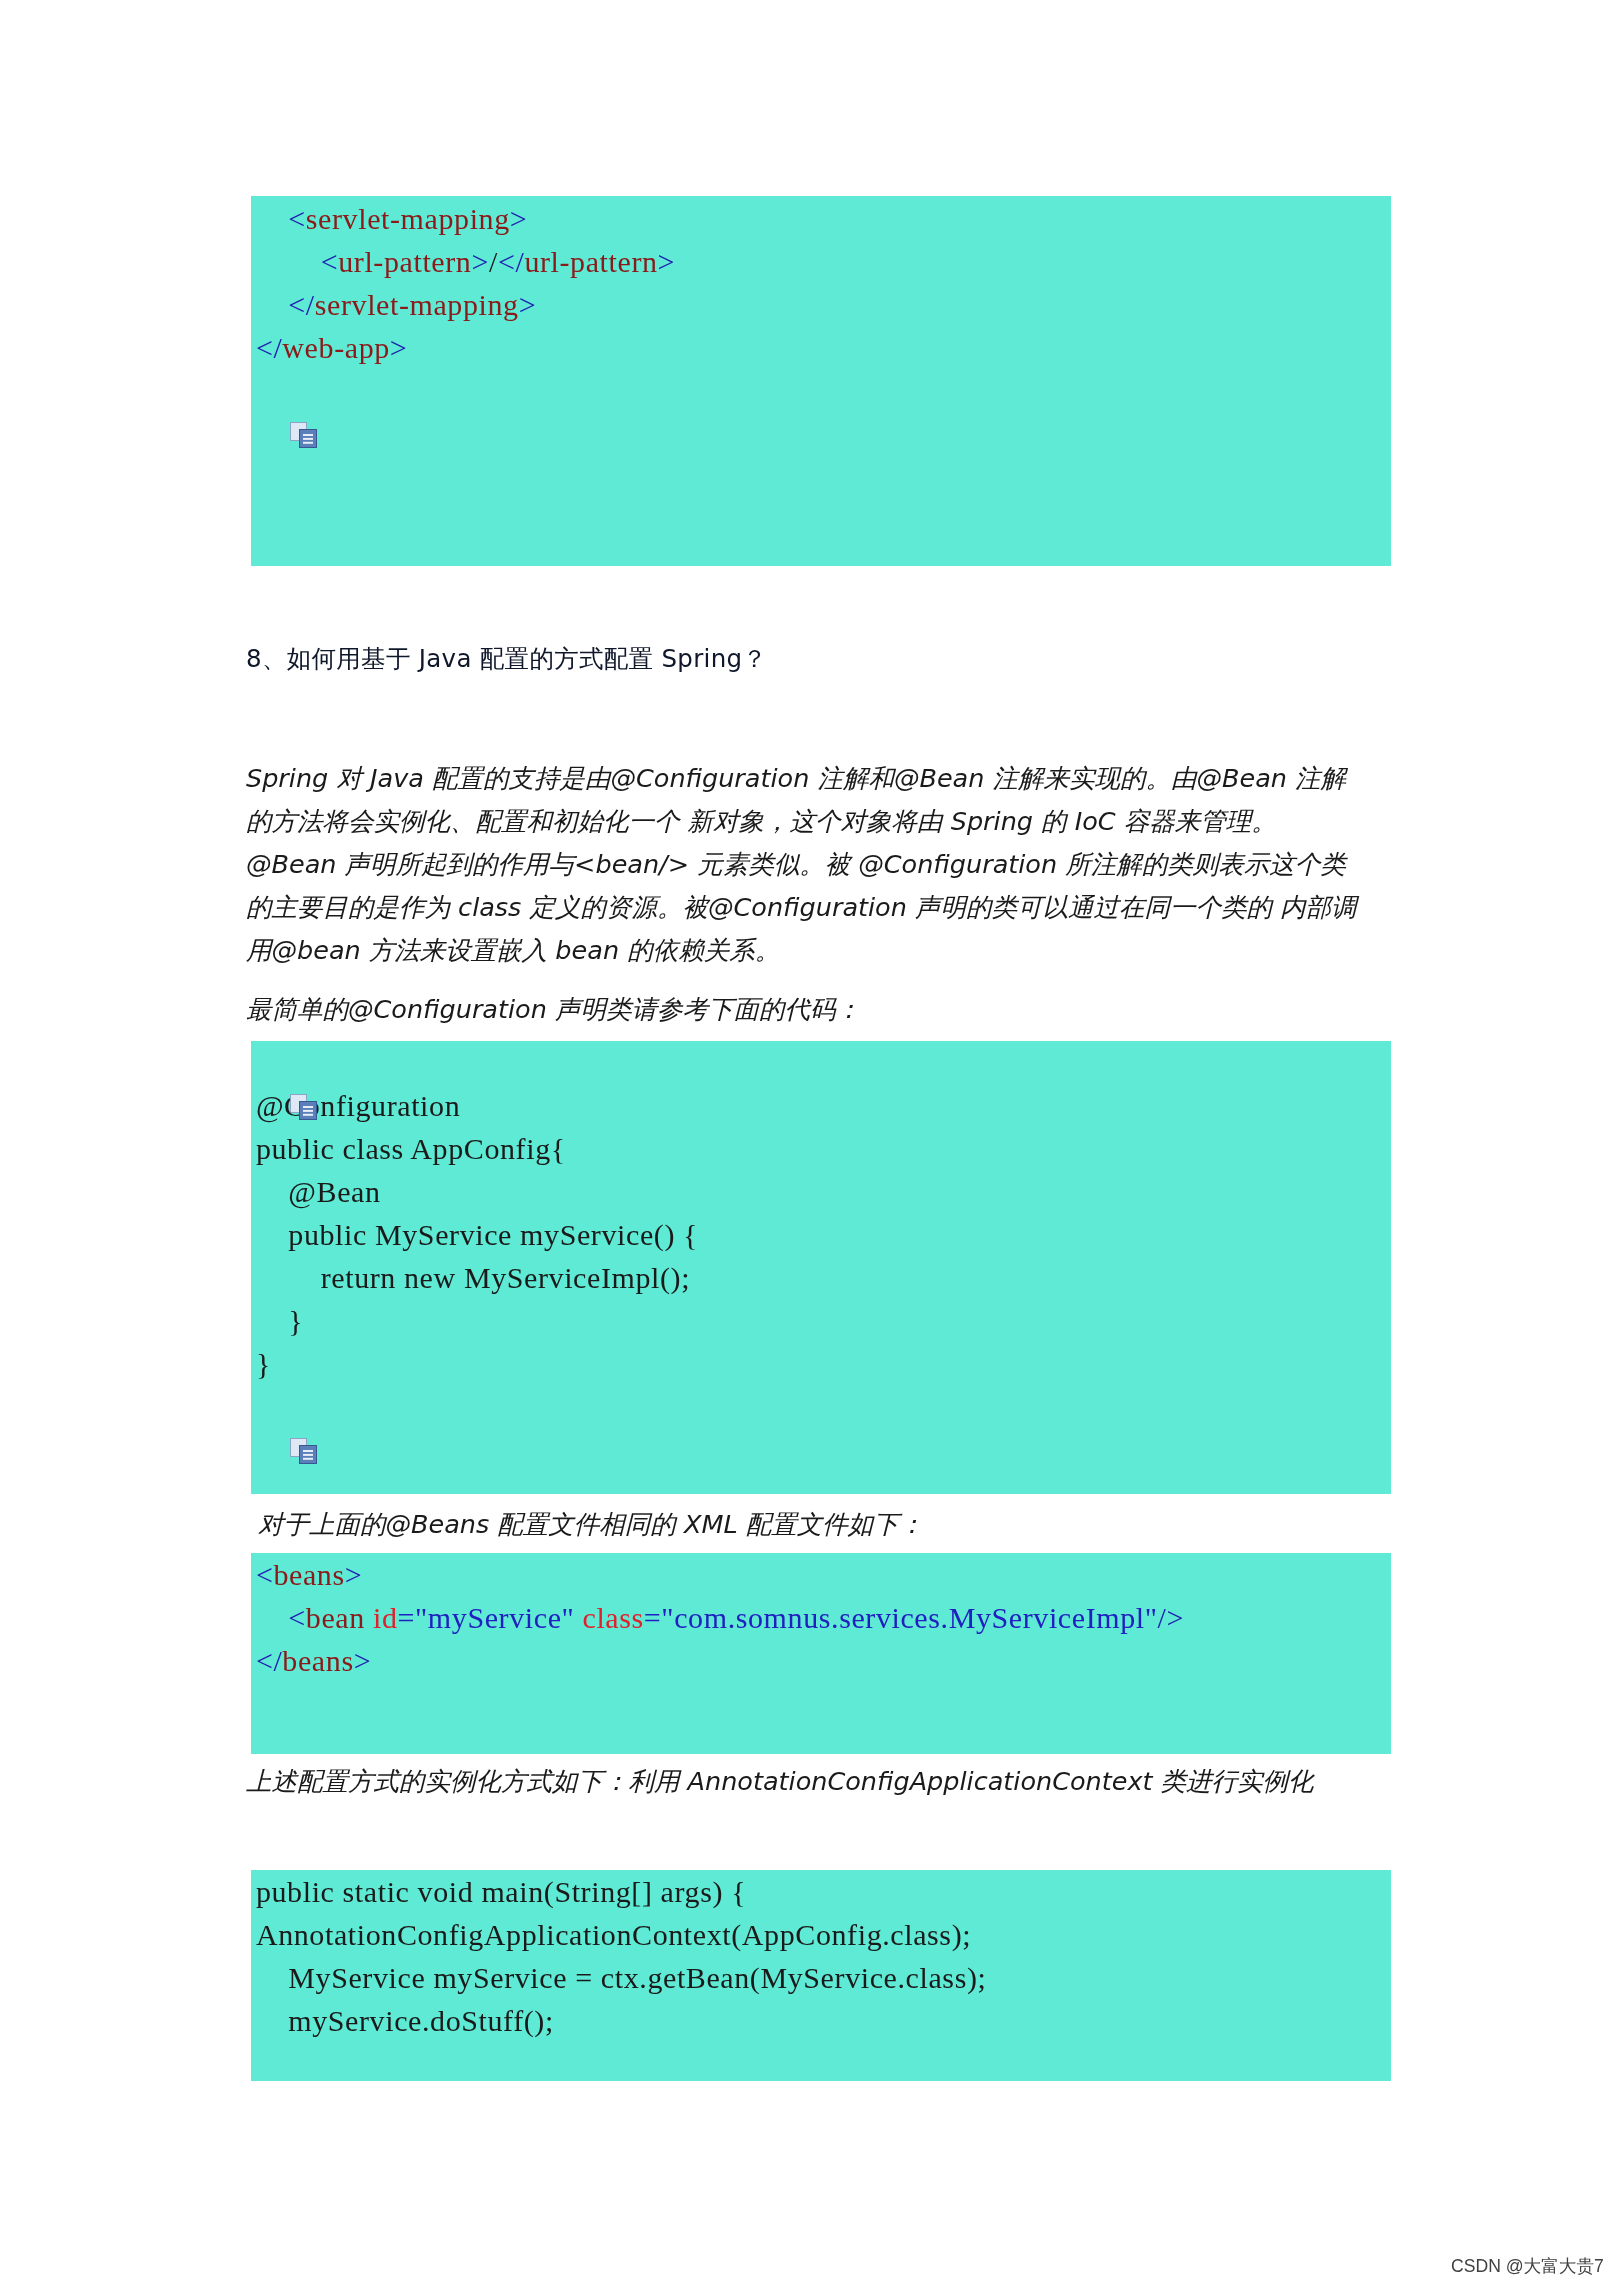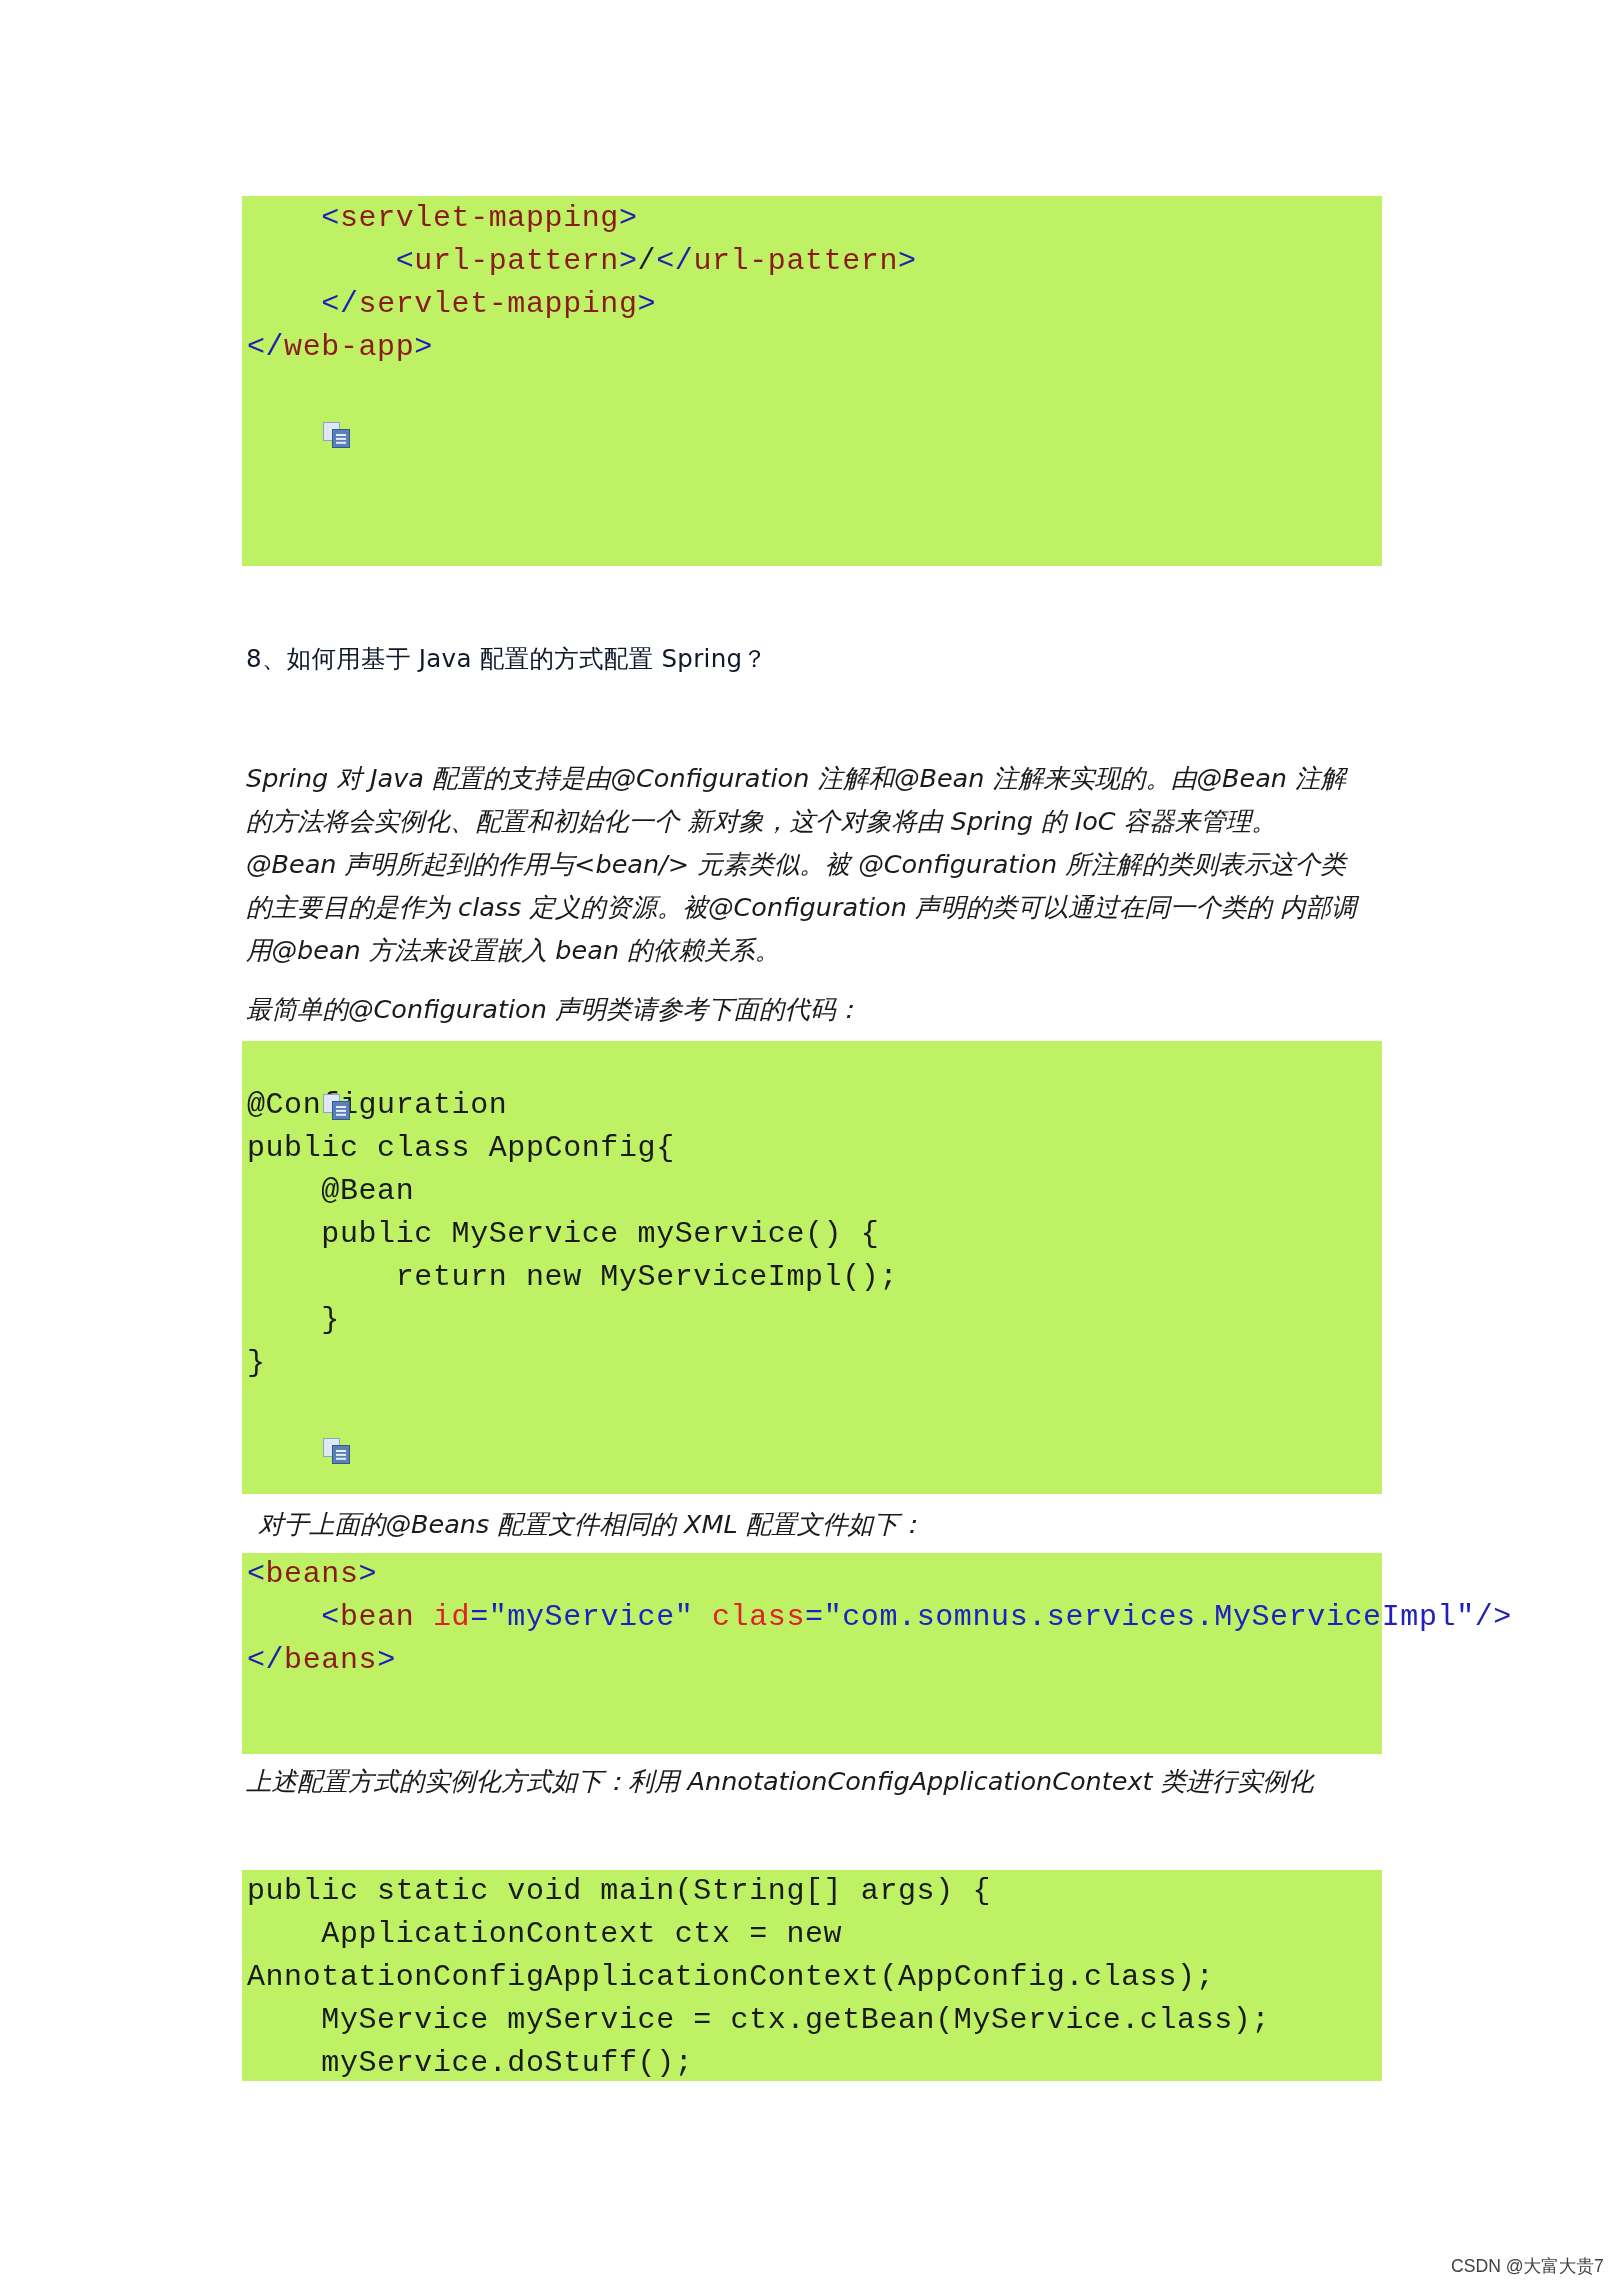--- a/index.html
+++ b/index.html
@@ -1,19 +1,19 @@
 <!DOCTYPE html>
 <html><head>
 <meta charset="utf-8">
 <style>
   html, body { margin:0; padding:0; background:#ffffff; }
   body { width:1620px; height:2292px; position:relative; overflow:hidden;
          font-family:"DejaVu Sans","Liberation Sans",sans-serif; color:#1a1a1a; }
-  .code-block { position:absolute; left:242px; width:1140px; background:#bef264; box-sizing:border-box;
-                padding-left:4.9px; font-family:Liberation Mono, monospace; }
+  .code-block { position:absolute; left:251px; width:1140px; background:#5eead4; box-sizing:border-box;
+                padding-left:4.9px; font-family:Liberation Serif, serif; }
   .code-line { height:43px; line-height:43px; font-size:30px; white-space:pre; letter-spacing:0.6px; color:#1a1a1a; }
   .tag { color:#2020b0; }
   .tname { color:#8b1a1a; }
   .attr { color:#e0202a; }
   .val { color:#2020c0; }
   .copy-icon { display:inline-block; position:relative; width:29px; height:27.4px; margin-top:7.8px; vertical-align:top; }
   .copy-icon .pg1 { position:absolute; left:2px; top:2px; width:14.7px; height:17.6px; background:#dfe8f5; border:1px solid #8aa3c6; }
   .copy-icon .pg2 { position:absolute; left:10.8px; top:8.8px; width:15.7px; height:17.6px; background:#5b7fb8; border:1px solid #34588f; }
   .copy-icon .pg2::before { content:""; position:absolute; left:2.9px; top:4.9px; width:9.8px; height:2px; background:#e8eef8; box-shadow:0 3.9px 0 #e8eef8, 0 7.8px 0 #e8eef8; }
   .heading { position:absolute; left:246px; top:642px; font-size:24.5px; font-weight:normal; color:#0f172a; letter-spacing:0.3px; }
@@ -70,20 +70,19 @@
       <div class="code-line"><span class="tag">&lt;</span><span class="tname">beans</span><span class="tag">&gt;</span></div>
       <div class="code-line">    <span class="tag">&lt;</span><span class="tname">bean</span><span class="attr"> id</span><span class="val">="myService"</span><span class="attr"> class</span><span class="val">="com.somnus.services.MyServiceImpl"</span><span class="tag">/&gt;</span></div>
       <div class="code-line"><span class="tag">&lt;/</span><span class="tname">beans</span><span class="tag">&gt;</span></div>
     </div>
 </div>
 
 <div class="para" style="top:1760px;">上述配置方式的实例化方式如下：利用 AnnotationConfigApplicationContext 类进行实例化</div>
 
 <div class="code-block" style="top:1870px;height:211px;">
   <div class="code-line">public static void main(String[] args) {</div>
-  <div class="code-line">    ApplicationContext ctx = new</div>
   <div class="code-line">AnnotationConfigApplicationContext(AppConfig.class);</div>
   <div class="code-line">    MyService myService = ctx.getBean(MyService.class);</div>
   <div class="code-line">    myService.doStuff();</div>
 </div>
 
 <div class="watermark">CSDN @大富大贵7</div>
 
 
 </body></html>

